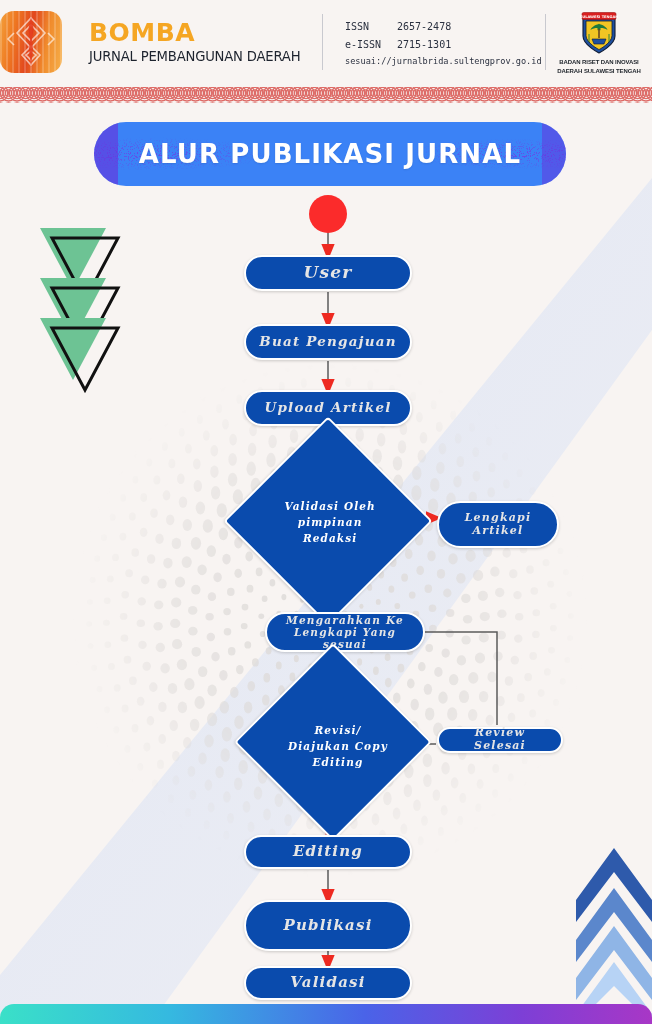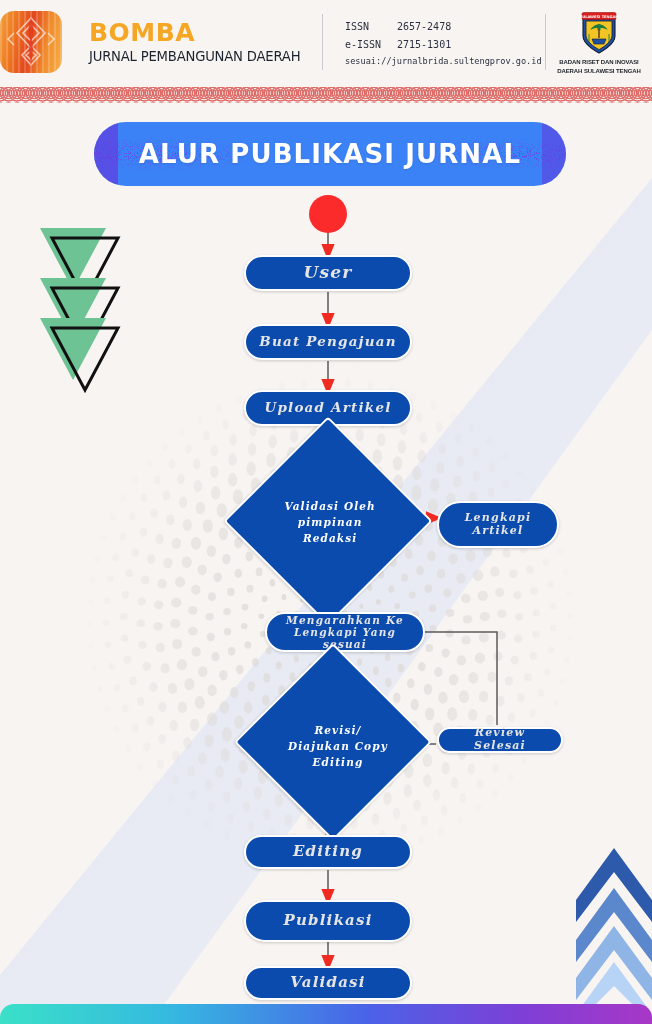--- a/index.html
+++ b/index.html
@@ -956,21 +956,21 @@
           <div><span>Revisi/</span><br><span>Diajukan Copy</span><br><span>Editing</span></div>
         </div>
       </div>
     </div>
     <div class="node" style="left: 437px; top: 727px; width: 126px; height: 26px; font-size: 11px;">
       <div><span>Review</span><br><span>Selesai</span></div>
     </div>
     <div class="node" style="left: 244px; top: 835px; width: 168px; height: 34px; font-size: 15px;">
       <div><span>Editing</span></div>
     </div>
-    <div class="node" style="left: 244px; top: 900px; width: 168px; height: 42px; font-size: 15px;">
+    <div class="node" style="left: 244px; top: 900px; width: 168px; height: 51px; font-size: 15px;">
       <div><span>Publikasi</span></div>
     </div>
     <div class="node" style="left: 244px; top: 966px; width: 168px; height: 34px; font-size: 15px;">
       <div><span>Validasi</span></div>
     </div>
   </div>
 
 <div class="bottom-bar"></div>
 
 </body></html>

